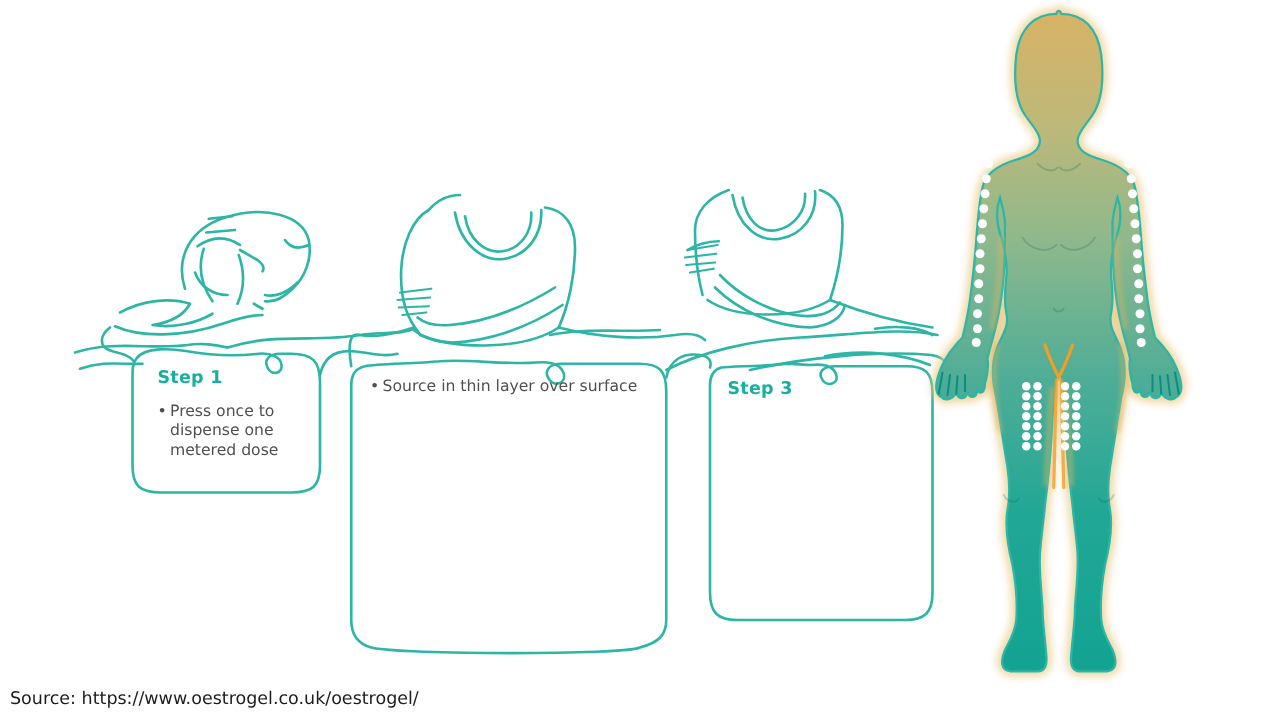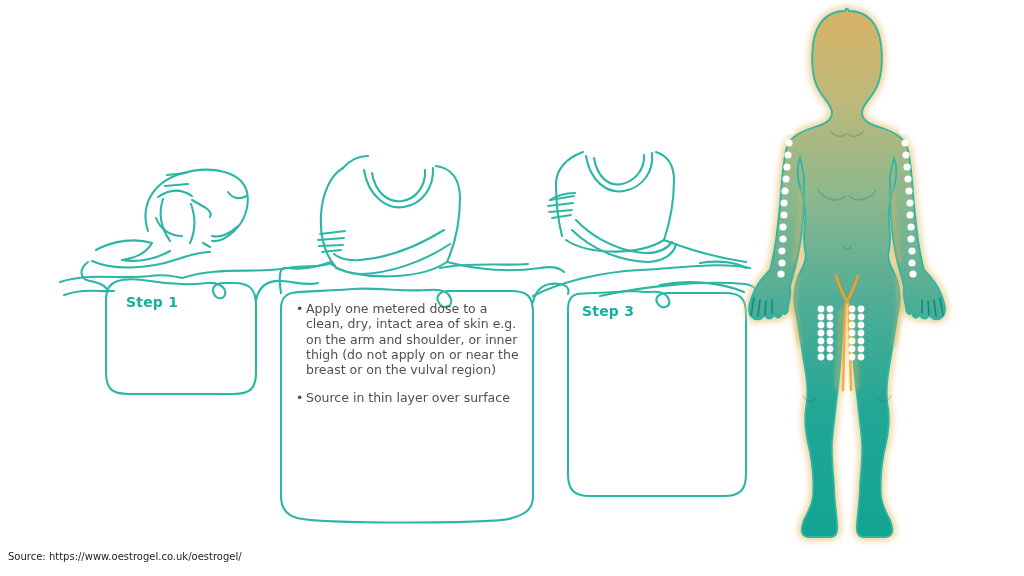--- a/index.html
+++ b/index.html
@@ -18,21 +18,21 @@
   .dot{fill:var(--dot_white,#ffffff);}
   .step{position:absolute;color:var(--body_text,#4f4f4f);}
   .step h3{margin:0 0 11px 0;font-size:14px;font-weight:bold;color:var(--teal_heading,#17b0a0);letter-spacing:.2px;}
   .step ul{list-style:none;margin:0;padding:0;font-size:12.5px;line-height:1.22;}
   .step li{position:relative;padding-left:10px;margin-bottom:13px;}
   .step li:last-child{margin-bottom:0;}
   .step li::before{content:"\2022";position:absolute;left:0;top:0;}
   .step1{left:126px;top:294px;width:118px;}
   .step2{left:296px;top:301px;width:228px;}
   .step3{left:582px;top:303px;width:152px;}
-  .source{position:absolute;left:8px;top:551px;font-size:10px;color:var(--source_text,#1c1c1c);}
+  .source{position:absolute;left:8px;top:551px;font-size:14px;color:var(--source_text,#1c1c1c);}
 </style>
 </head>
 <body>
 
 <div class="canvas">
 
   <svg class="art" width="1024" height="576" viewBox="0 0 1024 576" aria-hidden="true">
     <defs>
       <linearGradient id="bodyGrad" x1="0" y1="10" x2="0" y2="545" gradientUnits="userSpaceOnUse">
         <stop offset="0" style="stop-color:var(--gold,#d7b364)"></stop>
@@ -225,25 +225,27 @@
         <circle class="dot" cx="852" cy="349" r="3.4"></circle>
           <circle class="dot" cx="861" cy="349" r="3.4"></circle>
         <circle class="dot" cx="852" cy="357" r="3.4"></circle>
           <circle class="dot" cx="861" cy="357" r="3.4"></circle>
       </g>
     </g>
   </svg>
 
   <div class="step step1">
     <h3>Step 1</h3>
+    <ul>
+      <li>Press once to dispense one metered dose</li>
+    </ul>
   </div>
 
   <div class="step step2">
     <ul>
-      <li>Apply one metered dose to a clean, dry, intact area of skin e.g. on the arm and shoulder, or inner thigh (do not apply on or near the breast or on the vulval region)</li>
       <li>Source in thin layer over surface</li>
     </ul>
   </div>
 
   <div class="step step3">
     <h3>Step 3</h3>
     <ul>
     </ul>
   </div>
 

